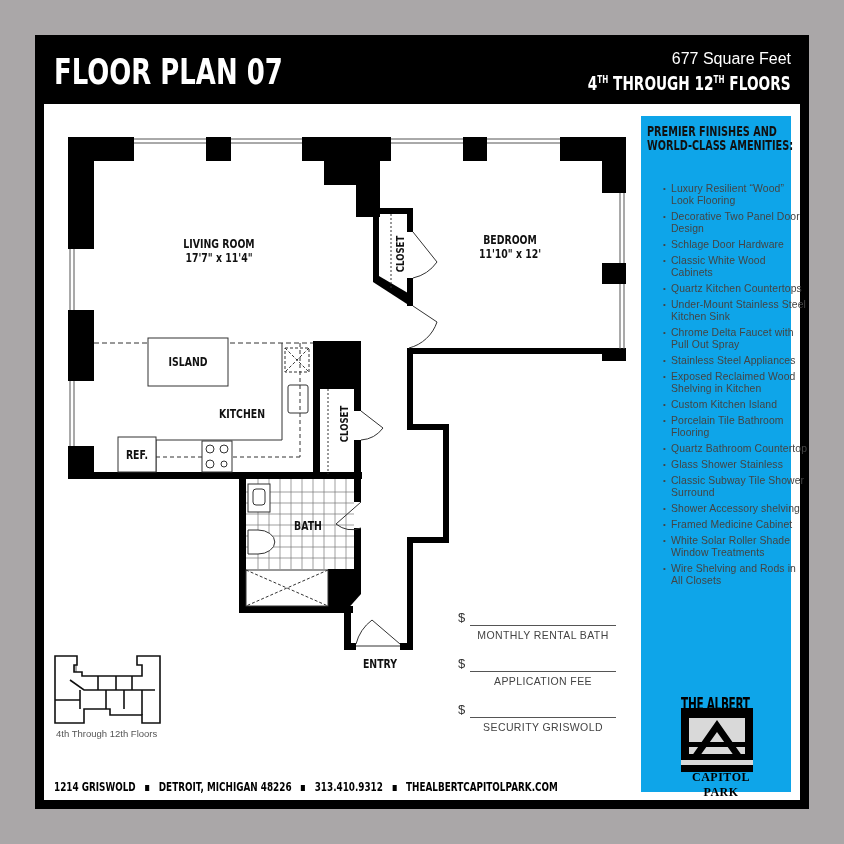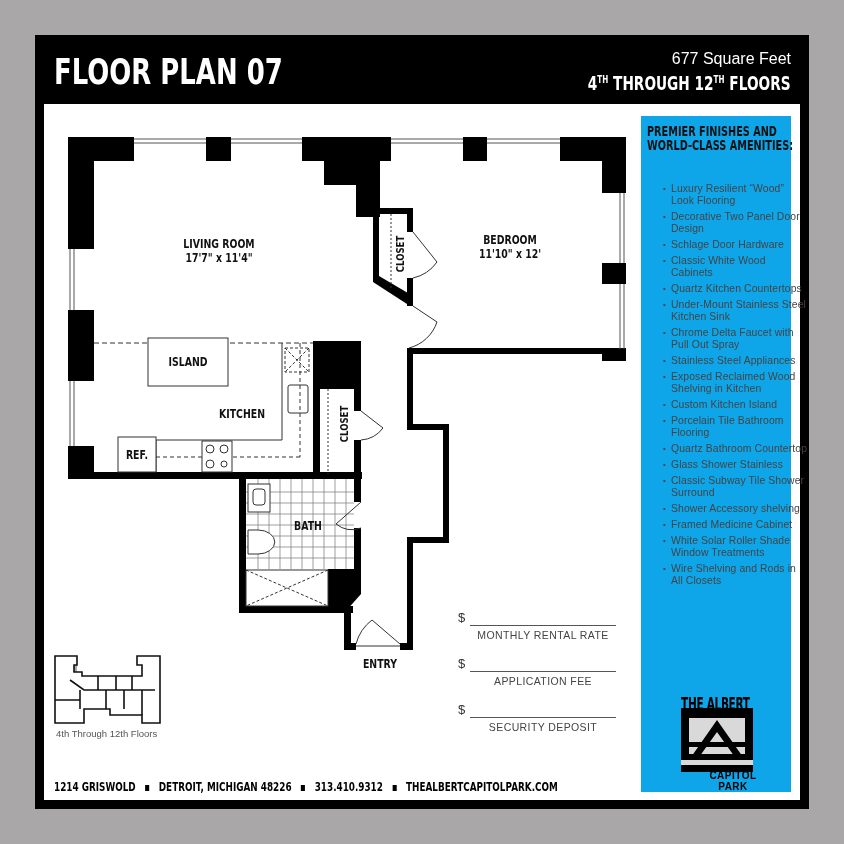--- a/index.html
+++ b/index.html
@@ -10,21 +10,21 @@
   .sqft{position:absolute;right:53px;top:50px;color:#fff;font-size:16px;font-family:"Liberation Sans",sans-serif;text-align:right;}
   .floors{position:absolute;right:53px;top:72px;color:#fff;font-family:"DejaVu Sans",sans-serif;font-weight:bold;font-size:19px;text-align:right;transform:scaleX(0.72);transform-origin:right top;white-space:nowrap;}
   .floors sup{font-size:10px;}
   .sidebar{position:absolute;left:641px;top:116px;width:150px;height:676px;background:#0ea5e9;}
   .amen-title{position:absolute;left:6px;top:8px;font-family:"DejaVu Sans",sans-serif;font-weight:bold;font-size:13.5px;line-height:14px;color:#111;transform:scaleX(0.72);transform-origin:left top;white-space:nowrap;}
   .amen-list{position:absolute;left:6px;top:51px;width:146px;margin:16px;padding:0;list-style:none;}
   .amen-list li{font-size:10.4px;line-height:12px;color:#444;padding-left:8px;position:relative;margin-bottom:4px;letter-spacing:0.1px;}
   .amen-list li:before{content:"•";position:absolute;left:0;top:0;font-size:8px;}
   .logo{position:absolute;left:40px;top:580px;width:72px;}
   .logo-text{font-family:"DejaVu Sans",sans-serif;font-weight:bold;font-size:17px;color:#000;transform:scaleX(0.62);transform-origin:left top;white-space:nowrap;letter-spacing:-0.5px;line-height:16px;}
-  .logo-sub{position:absolute;left:16px;top:70px;width:72px;font-family:Liberation Sans, sans-serif;font-weight:bold;font-size:10px;text-align:center;letter-spacing:0.5px;}
+  .logo-sub{position:absolute;left:4px;top:70px;width:72px;font-family:Liberation Serif, serif;font-weight:bold;font-size:12px;text-align:center;letter-spacing:0.5px;}
   .footer{position:absolute;left:54px;top:779px;font-family:"DejaVu Sans",sans-serif;font-weight:bold;font-size:13px;color:#000;transform:scaleX(0.68);transform-origin:left top;white-space:nowrap;}
   .footer .sep{display:inline-block;width:6px;height:6px;background:#000;margin:0 14px;vertical-align:middle;}
   .fee{position:absolute;left:458px;width:160px;}
   .fee .dollar{position:absolute;left:0;top:-2px;font-size:13px;color:#333;}
   .fee .line{position:absolute;left:12px;top:13px;width:146px;height:1px;background:#555;}
   .fee .label{position:absolute;left:12px;top:17px;width:146px;text-align:center;font-size:10.5px;color:#444;letter-spacing:0.4px;}
   .plan{position:absolute;left:0;top:0;}
   .room-label{font-family:"DejaVu Sans",sans-serif;font-weight:bold;fill:#111;}
   .keyplan-label{position:absolute;left:56px;top:728px;font-size:9.5px;color:#555;}
 </style>
@@ -189,31 +189,31 @@
     <path d="M55,656 H77 V665 H74 V672 H82 V676 H142 V665 H137 V656 H160 V723 H142 V715 H110 V709 H84 V723 H55 Z"></path>
     <path d="M70,680 L84,690 H155 M80,690 V709 M98,676 V690 M116,676 V690 M132,676 V690 M106,690 V709 M124,690 V709 M142,690 V715 M55,700 H80"></path>
   </g>
 </svg>
 
 <div class="keyplan-label">4th Through 12th Floors</div>
 
 <div class="fee" style="top:612px;">
   <span class="dollar">$</span>
     <span class="line"></span>
-  <span class="label">MONTHLY RENTAL RATE</span>
+  <span class="label">MONTHLY RENTAL BATH</span>
 </div>
 <div class="fee" style="top:658px;">
   <span class="dollar">$</span>
     <span class="line"></span>
   <span class="label">APPLICATION FEE</span>
 </div>
 <div class="fee" style="top:704px;">
   <span class="dollar">$</span>
     <span class="line"></span>
-  <span class="label">SECURITY DEPOSIT</span>
+  <span class="label">SECURITY GRISWOLD</span>
 </div>
 
 <div class="sidebar">
   <div class="amen-title">
     <div>PREMIER FINISHES AND</div>
     <div>WORLD-CLASS AMENITIES:</div>
   </div>
   <ul class="amen-list">
     <li>Luxury Resilient “Wood” Look Flooring</li>
     <li>Decorative Two Panel Door Design</li>

